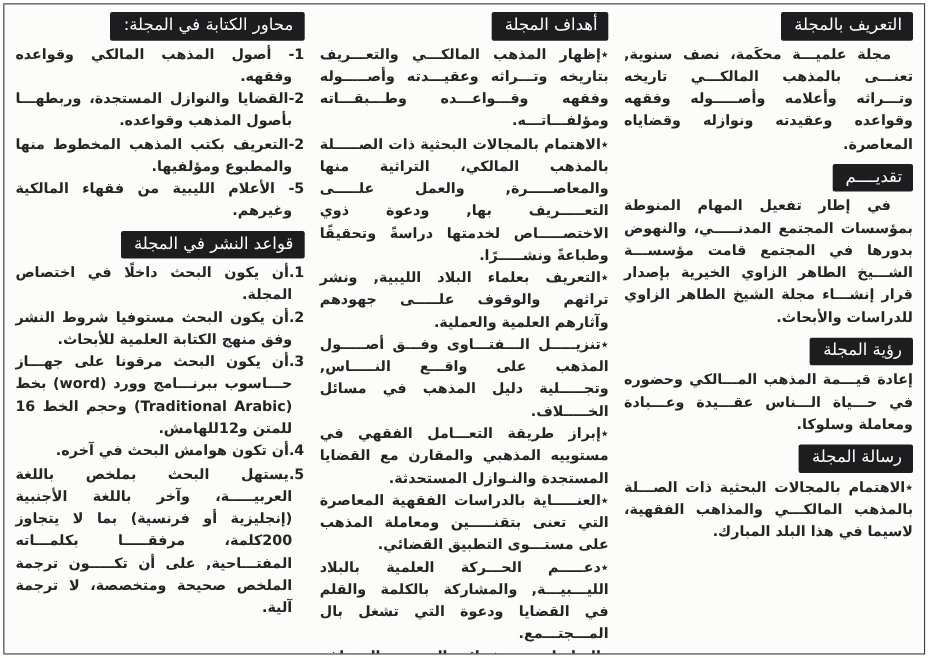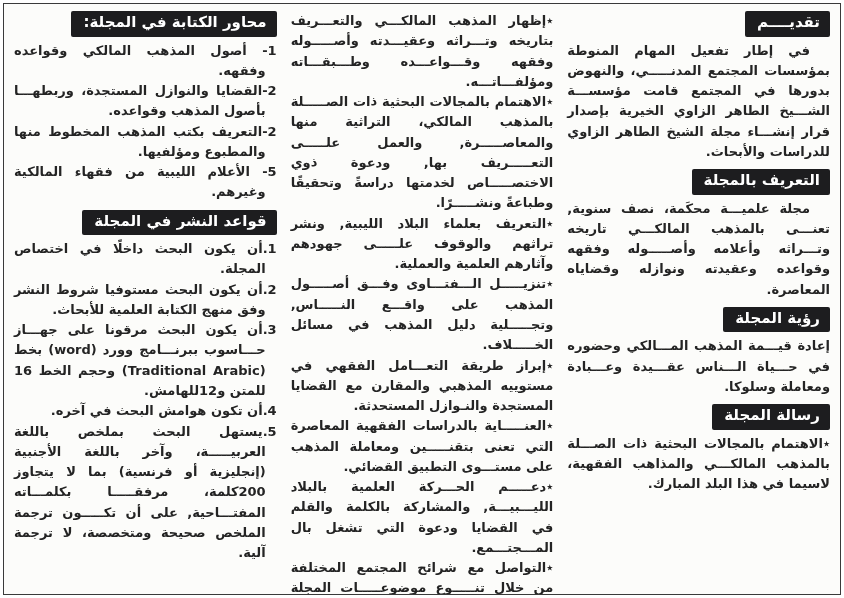--- a/index.html
+++ b/index.html
@@ -22,21 +22,21 @@
     direction: rtl;
     overflow: hidden;
   }
   .col { flex: 1 1 0; min-width: 0; }
   section { display: block; }
   .hdr {
     display: inline-block;
     background: #1d1d1f;
     color: #ffffff;
     font-size: 15px;
-    font-weight: bold;
+    font-weight: normal;
     line-height: 1.3;
     padding: 2px 10px 4px 12px;
     border-radius: 2px;
     margin: 7px 0 4px 0;
   }
   section:first-child .hdr { margin-top: 0; }
   p {
     margin: 0;
     font-size: 13px;
     font-weight: bold;
@@ -47,39 +47,40 @@
   p.indent { text-indent: 20px; }
   p.num { padding-right: 11px; text-indent: -11px; }
 </style>
 </head>
 <body>
 
 <div class="frame">
 
   <div class="col">
     <section>
+      <div class="hdr">التعريف بالمجلة</div>
+      <p class="indent">مجلة علميـــة محكَمة، نصف سنوية, تعنـــى بالمذهب المالكـــي تاريخه وتـــراثه وأعلامه وأصـــــوله وفقهه وقواعده وعقيدته ونوازله وقضاياه المعاصرة.</p>
+    </section>
+    <section>
       <div class="hdr">تقديــــم</div>
       <p class="indent">في إطار تفعيل المهام المنوطة بمؤسسات المجتمع المدنـــــي، والنهوض بدورها في المجتمع قامت مؤسســـة الشـــيخ الطاهر الزاوي الخيرية بإصدار قرار إنشـــاء مجلة الشيخ الطاهر الزاوي للدراسات والأبحاث.</p>
-    </section>
-    <section>
-      <div class="hdr">التعريف بالمجلة</div>
-      <p class="indent">مجلة علميـــة محكَمة، نصف سنوية, تعنـــى بالمذهب المالكـــي تاريخه وتـــراثه وأعلامه وأصـــــوله وفقهه وقواعده وعقيدته ونوازله وقضاياه المعاصرة.</p>
     </section>
     <section>
       <div class="hdr">رؤية المجلة</div>
       <p>إعادة قيـــمة المذهب المـــالكي وحضوره في حـــياة الـــناس عقـــيدة وعـــبادة ومعاملة وسلوكا.</p>
     </section>
     <section>
       <div class="hdr">رسالة المجلة</div>
       <p>٭الاهتمام بالمجالات البحثية ذات الصـــلة بالمذهب المالكـــي والمذاهب الفقهية، لاسيما في هذا البلد المبارك.</p>
     </section>
   </div>
 
   <div class="col">
     <section>
+      <div class="hdr">أهداف المجلة</div>
       <p>٭إظهار المذهب المالكـــي والتعـــريف بتاريخه وتـــراثه وعقيـــدته وأصـــــوله وفقهه وقـــواعـــده وطـــبقـــاته ومؤلفـــاتـــه.</p>
       <p>٭الاهتمام بالمجالات البحثية ذات الصـــــلة بالمذهب المالكي، التراثية منها والمعاصـــــرة, والعمل علـــــى التعـــــريف بها, ودعوة ذوي الاختصـــــاص لخدمتها دراسةً وتحقيقًا وطباعةً ونشـــــرًا.</p>
       <p>٭التعريف بعلماء البلاد الليبية, ونشر تراثهم والوقوف علـــــى جهودهم وآثارهم العلمية والعملية.</p>
       <p>٭تنزيـــــل الـــفتـــاوى وفـــق أصـــــول المذهب على واقـــع النـــــاس, وتجـــــلية دليل المذهب في مسائل الخـــــلاف.</p>
       <p>٭إبراز طريقة التعـــامل الفقهي في مستوييه المذهبي والمقارن مع القضايا المستجدة والنـوازل المستحدثة.</p>
       <p>٭العنـــــاية بالدراسات الفقهية المعاصرة التي تعنى بتقنـــــين ومعاملة المذهب على مستـــوى التطبيق القضائي.</p>
       <p>٭دعـــــم الحـــركة العلمية بالبلاد الليـــبيـــة, والمشاركة بالكلمة والقلم في القضايا ودعوة التي تشغل بال المـــجتـــمع.</p>
       <p>٭التواصل مع شرائح المجتمع المختلفة من خلال تنـــــوع موضوعـــــات المجلة وحسن اختيـــارها, ومسايرتها لهموم المجتمع وتطلعاته.</p>
     </section>
   </div>

